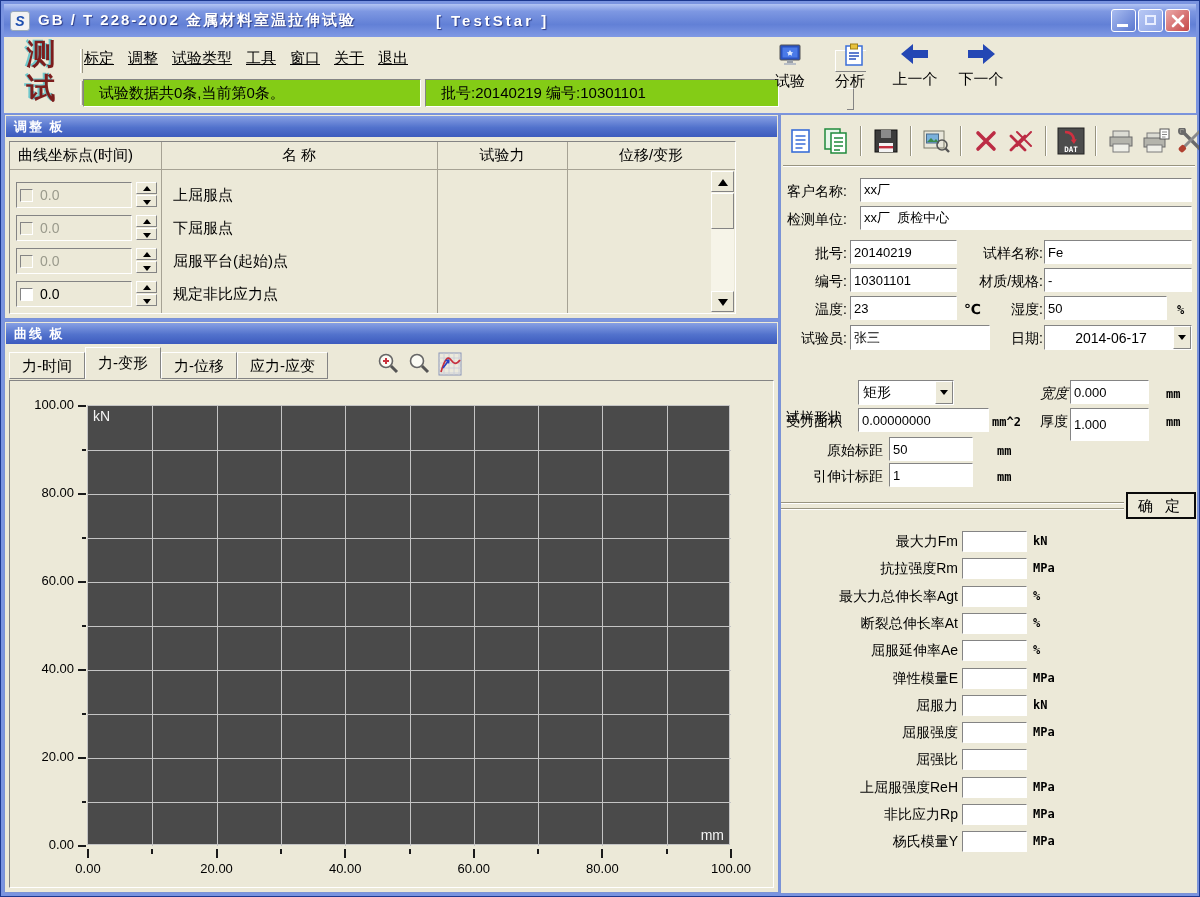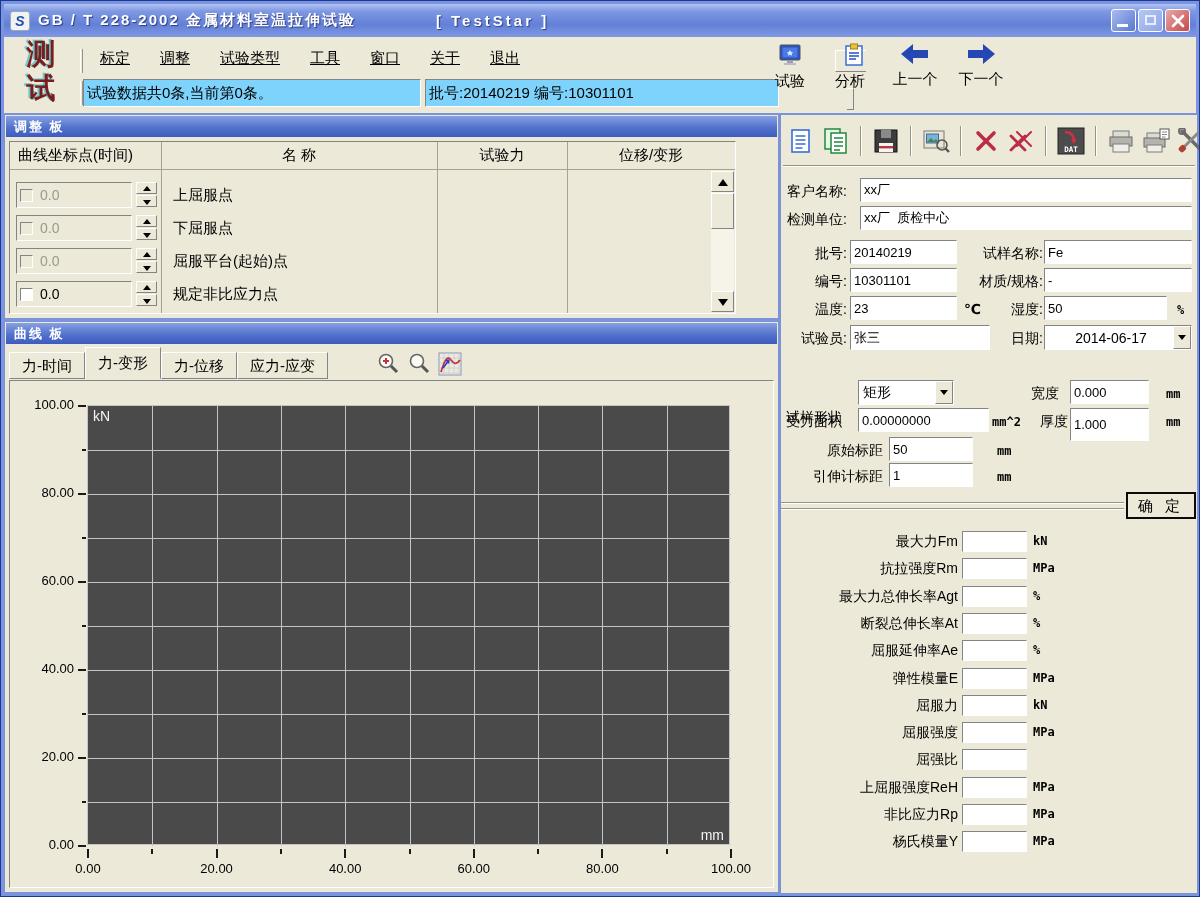--- a/index.html
+++ b/index.html
@@ -24,24 +24,24 @@
   .btn-max{background:linear-gradient(135deg,#b8c8f4,#8da4e6);}
   .btn-max i{position:absolute;left:6px;top:5px;width:11px;height:10px;border:2px solid #e8eeff;}
   .btn-close{background:linear-gradient(135deg,#eaa8a8,#c64848);}
   .btn-close svg{position:absolute;left:4px;top:3px;}
   
   .topstrip{position:absolute;left:3px;top:36px;right:3px;height:76px;background:#ece9d8;}
   .logo{position:absolute;left:2px;top:0;width:70px;height:74px;text-align:center;line-height:34px;
     font-weight:bold;font-size:29px;color:#7c1d1d;text-shadow:-2px -1px 0 #6fc8cc;
     font-family:"Liberation Serif","DejaVu Serif",serif;}
   .grip{position:absolute;width:3px;height:24px;border-left:1px solid #fff;border-right:1px solid #9a9684;}
-  .menubar{position:absolute;left:96px;top:12px;display:flex;gap:30px;font-size:15px;}
+  .menubar{position:absolute;left:80px;top:12px;display:flex;gap:14px;font-size:15px;}
   .menu-item{text-decoration:underline;cursor:default;white-space:nowrap;}
-  .well{position:absolute;background:#7dd3fc;border:1px solid;border-color:#848484 #fff #fff #848484;
-    font-size:15px;line-height:26px;padding-left:3px;white-space:nowrap;overflow:hidden;}
+  .well{position:absolute;background:#84cc16;border:1px solid;border-color:#848484 #fff #fff #848484;
+    font-size:15px;line-height:26px;padding-left:15px;white-space:nowrap;overflow:hidden;}
   .navbtn{position:absolute;top:6px;text-align:center;font-size:15px;}
   .navbtn .nlabel{display:block;margin-top:2px;white-space:nowrap;}
   .analyze-box{border:1px solid;border-color:#fff #848484 #848484 #fff;background:#ece9d8;padding:2px 6px 1px;}
   
   .panel{position:absolute;background:#ece9d8;border:1px solid #7b93d6;}
   .caption{position:absolute;left:1px;right:1px;top:1px;height:21px;
     background:linear-gradient(180deg,#87a0e4 0%,#5272cc 55%,#3d5bbe 100%);
     color:#fff;font-weight:bold;font-size:13px;line-height:21px;padding-left:8px;letter-spacing:2px;}
   
   .atable{position:absolute;left:4px;top:26px;width:727px;bottom:4px;
@@ -466,21 +466,21 @@
         </span>
     </div>
 
     <span class="flabel" style="left:5px;top:270px;margin-top:24px;">试样形状</span>
     <div class="combo" style="left:77px;top:265px;width:96px;height:25px;">
       <span class="cval">矩形</span>
       <span class="dd-btn">
           <i></i>
         </span>
     </div>
-    <span class="flabel r" style="left:244px;top:270px;width:34px;">宽度</span>
+    <span class="flabel r" style="left:253px;top:270px;width:34px;font-style:italic;">宽度</span>
     <input class="tinput" style="left: 289px; top: 265px; width: 79px; height: 24px;" value="0.000">
     <span class="funit" style="left:385px;top:272px;">mm</span>
 
     <span class="flabel" style="left:5px;top:298px;">受力面积</span>
     <input class="tinput" style="left: 77px; top: 293px; width: 131px; height: 24px;" value="0.00000000">
     <span class="funit" style="left:211px;top:300px;">mm^2</span>
     <span class="flabel r" style="left:253px;top:298px;width:34px;">厚度</span>
     <input class="tinput" style="left: 289px; top: 293px; width: 79px; height: 33px;" value="1.000">
     <span class="funit" style="left:385px;top:300px;">mm</span>
 

